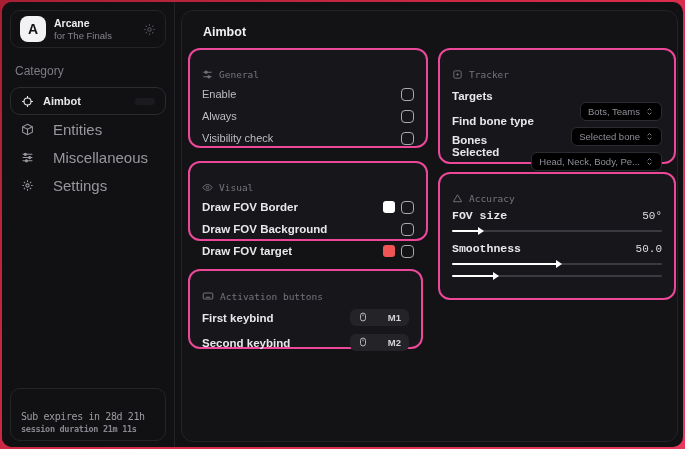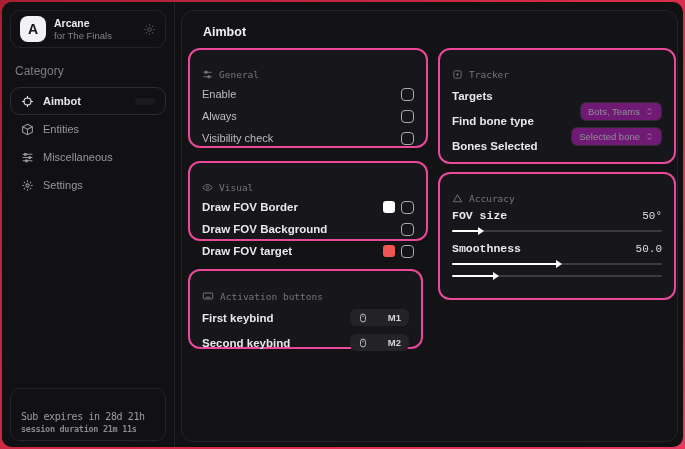--- a/index.html
+++ b/index.html
@@ -31,22 +31,22 @@
   .logo-gear { margin-left:auto; color:#4f4f57; display:flex; }
   .category-label { margin:16px 0 0 13px; font-size:12px; color:#7c7c84; }
   .nav { margin-top:9px; }
   .nav-item-active {
     margin:0 8px; height:28px; border:1px solid #2b2b32; border-radius:10px;
     display:flex; align-items:center; gap:9px; padding:0 10px;
     color:#e7e7ea; font-size:11px; font-weight:600;
   }
   .nav-item-active .hint { margin-left:auto; width:20px; height:7px; border-radius:3px; background:#1b1b1f; }
   .nav-item {
-    height:28px; display:flex; align-items:center; gap:9px; padding:0 19px;
-    color:#97979e; font-size:11px;
+    height:28px; display:flex; align-items:center; gap:19px; padding:0 19px;
+    color:#97979e; font-size:15px;
   }
   .nav-icon { display:flex; color:inherit; }
   .sub-box {
     position:absolute; left:8px; right:8px; bottom:6px;
     border:1px solid #242429; border-radius:10px; padding:22px 10px 6px;
   }
   .sub-line1 { font-family:"DejaVu Sans Mono", monospace; font-size:10px; color:#9c9ca3; letter-spacing:-0.4px; white-space:nowrap; }
   .sub-line2 { font-family:"DejaVu Sans Mono", monospace; font-size:8.5px; font-weight:700; color:#87878f; letter-spacing:-0.3px; margin-top:2px; white-space:nowrap; }
   
   .main-panel {
@@ -70,25 +70,25 @@
   }
   .row { display:flex; align-items:center; height:22px; }
   .row-label { font-size:11px; color:#bcbcc2; }
   .row-label-strong { font-size:11.5px; font-weight:600; color:#e8e8eb; }
   .row-right { margin-left:auto; display:flex; align-items:center; gap:6px; }
   .checkbox {
     width:13px; height:13px; border:1.5px solid #a9a9b0; border-radius:4px; background:transparent;
   }
   .swatch { width:12px; height:12px; border-radius:3px; }
   .key-chip {
-    display:flex; align-items:flex-end; gap:20px; background:#232328; border-radius:6px;
+    display:flex; align-items:flex-start; gap:20px; background:#232328; border-radius:6px;
     padding:3px 8px; font-size:9.5px; font-weight:600; color:#d3d3d8;
   }
   .select-chip {
-    display:flex; align-items:center; gap:5px; background:#701a75; border:1px solid #2b2b31;
+    display:flex; align-items:center; gap:5px; background:#000000; border:1px solid #2b2b31;
     border-radius:6px; padding:3px 7px; font-size:9.5px; color:#8f8f97; white-space:nowrap;margin-top:32px;
   }
   .tracker-row { height:25px;gap:6px; }
   .acc-block { margin-top:5px;font-family:Liberation Mono, monospace; }
   .acc-top { display:flex; align-items:center; }
   .acc-value { margin-left:auto; font-size:11px; color:#dededf; }
   .slider { position:relative; height:2px; background:#3a3a41; border-radius:2px; margin:8px 0 10px; }
   .slider-fill { position:absolute; left:0; top:0; height:2px; background:#ffffff; border-radius:2px; }
   .slider-thumb {
     position:absolute; right:-5px; top:-3px; width:0; height:0;
@@ -304,20 +304,30 @@
             <span>
               <svg width="9" height="9" viewBox="0 0 24 24" fill="none" stroke="currentColor" stroke-width="2.4">
                 <path d="M7 9l5-5 5 5M7 15l5 5 5-5"></path>
               </svg>
             </span>
           </span>
         </span>
       </div>
       <div class="row tracker-row">
         <span class="row-label-strong">Bones Selected</span>
+        <span class="row-right" style="gap:0">
+          <span class="select-chip">
+            <span>Head, Neck, Body, Pe...</span>
+            <span>
+              <svg width="9" height="9" viewBox="0 0 24 24" fill="none" stroke="currentColor" stroke-width="2.4">
+                <path d="M7 9l5-5 5 5M7 15l5 5 5-5"></path>
+              </svg>
+            </span>
+          </span>
+        </span>
       </div>
     </div>
 
     <div class="card card-accuracy">
       <div class="card-header">
         <span>
           <svg width="11" height="11" viewBox="0 0 24 24" fill="none" stroke="currentColor" stroke-width="2">
             <path d="M12 4 21 19H3L12 4z"></path>
           </svg>
         </span>

